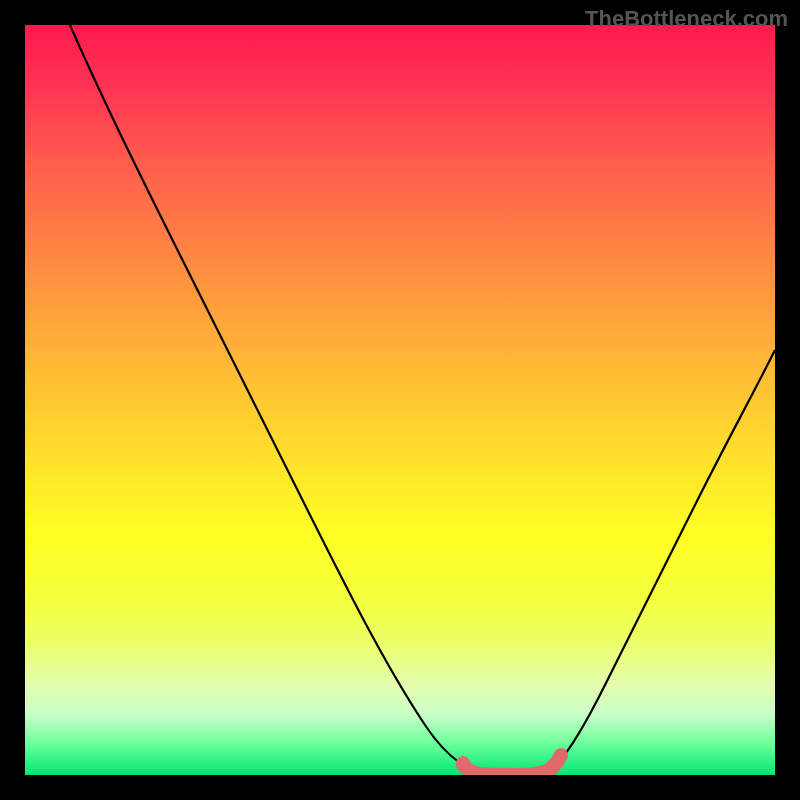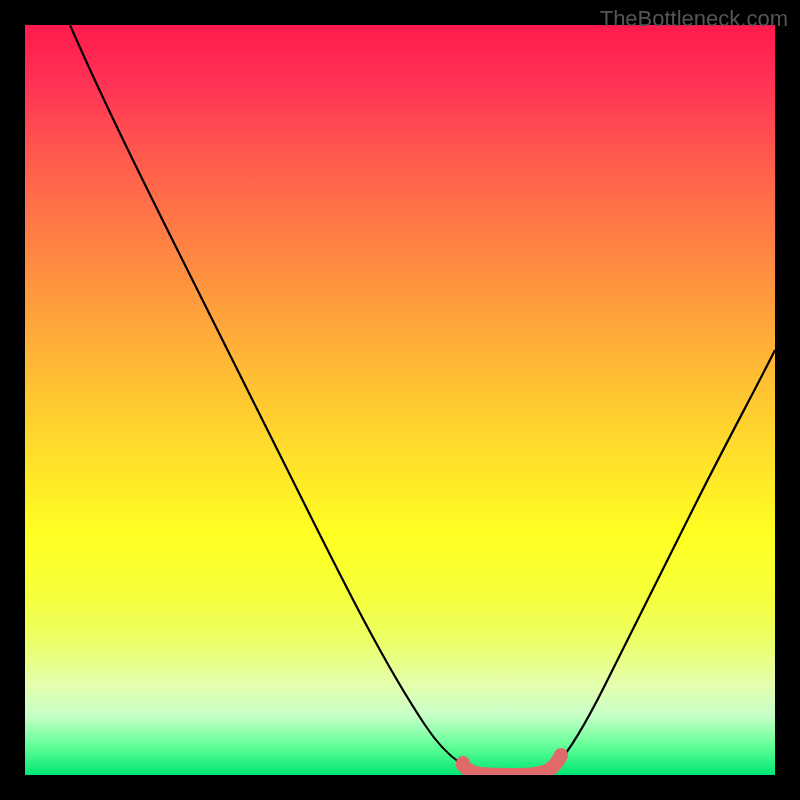--- a/index.html
+++ b/index.html
@@ -11,21 +11,21 @@
     position: relative;
     overflow: hidden;
     font-family: Arial, sans-serif;
   }
   .watermark {
     position: absolute;
     top: 6px;
     right: 12px;
     color: #555;
     font-size: 22px;
-    font-weight: normal;
+    font-weight: bold;
     z-index: 10;
   }
   .plot-area {
     position: absolute;
     left: 25px;
     top: 25px;
     width: 750px;
     height: 750px;
     background: linear-gradient(to bottom,
       #ff1a4d 0%,

